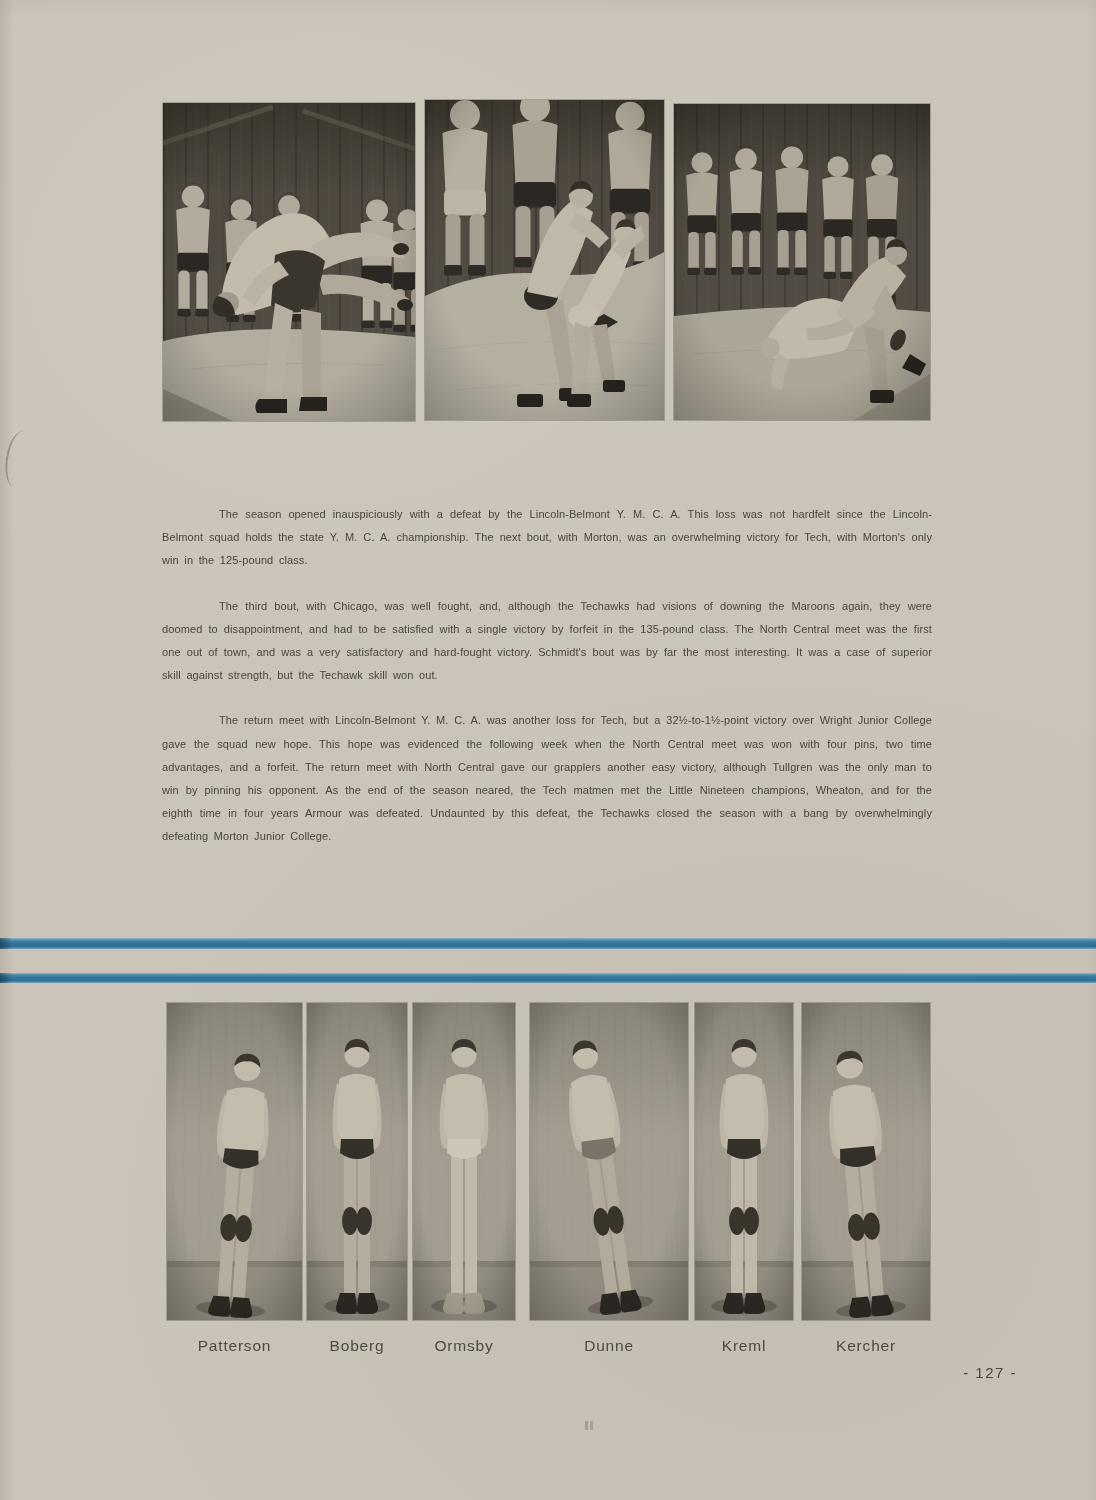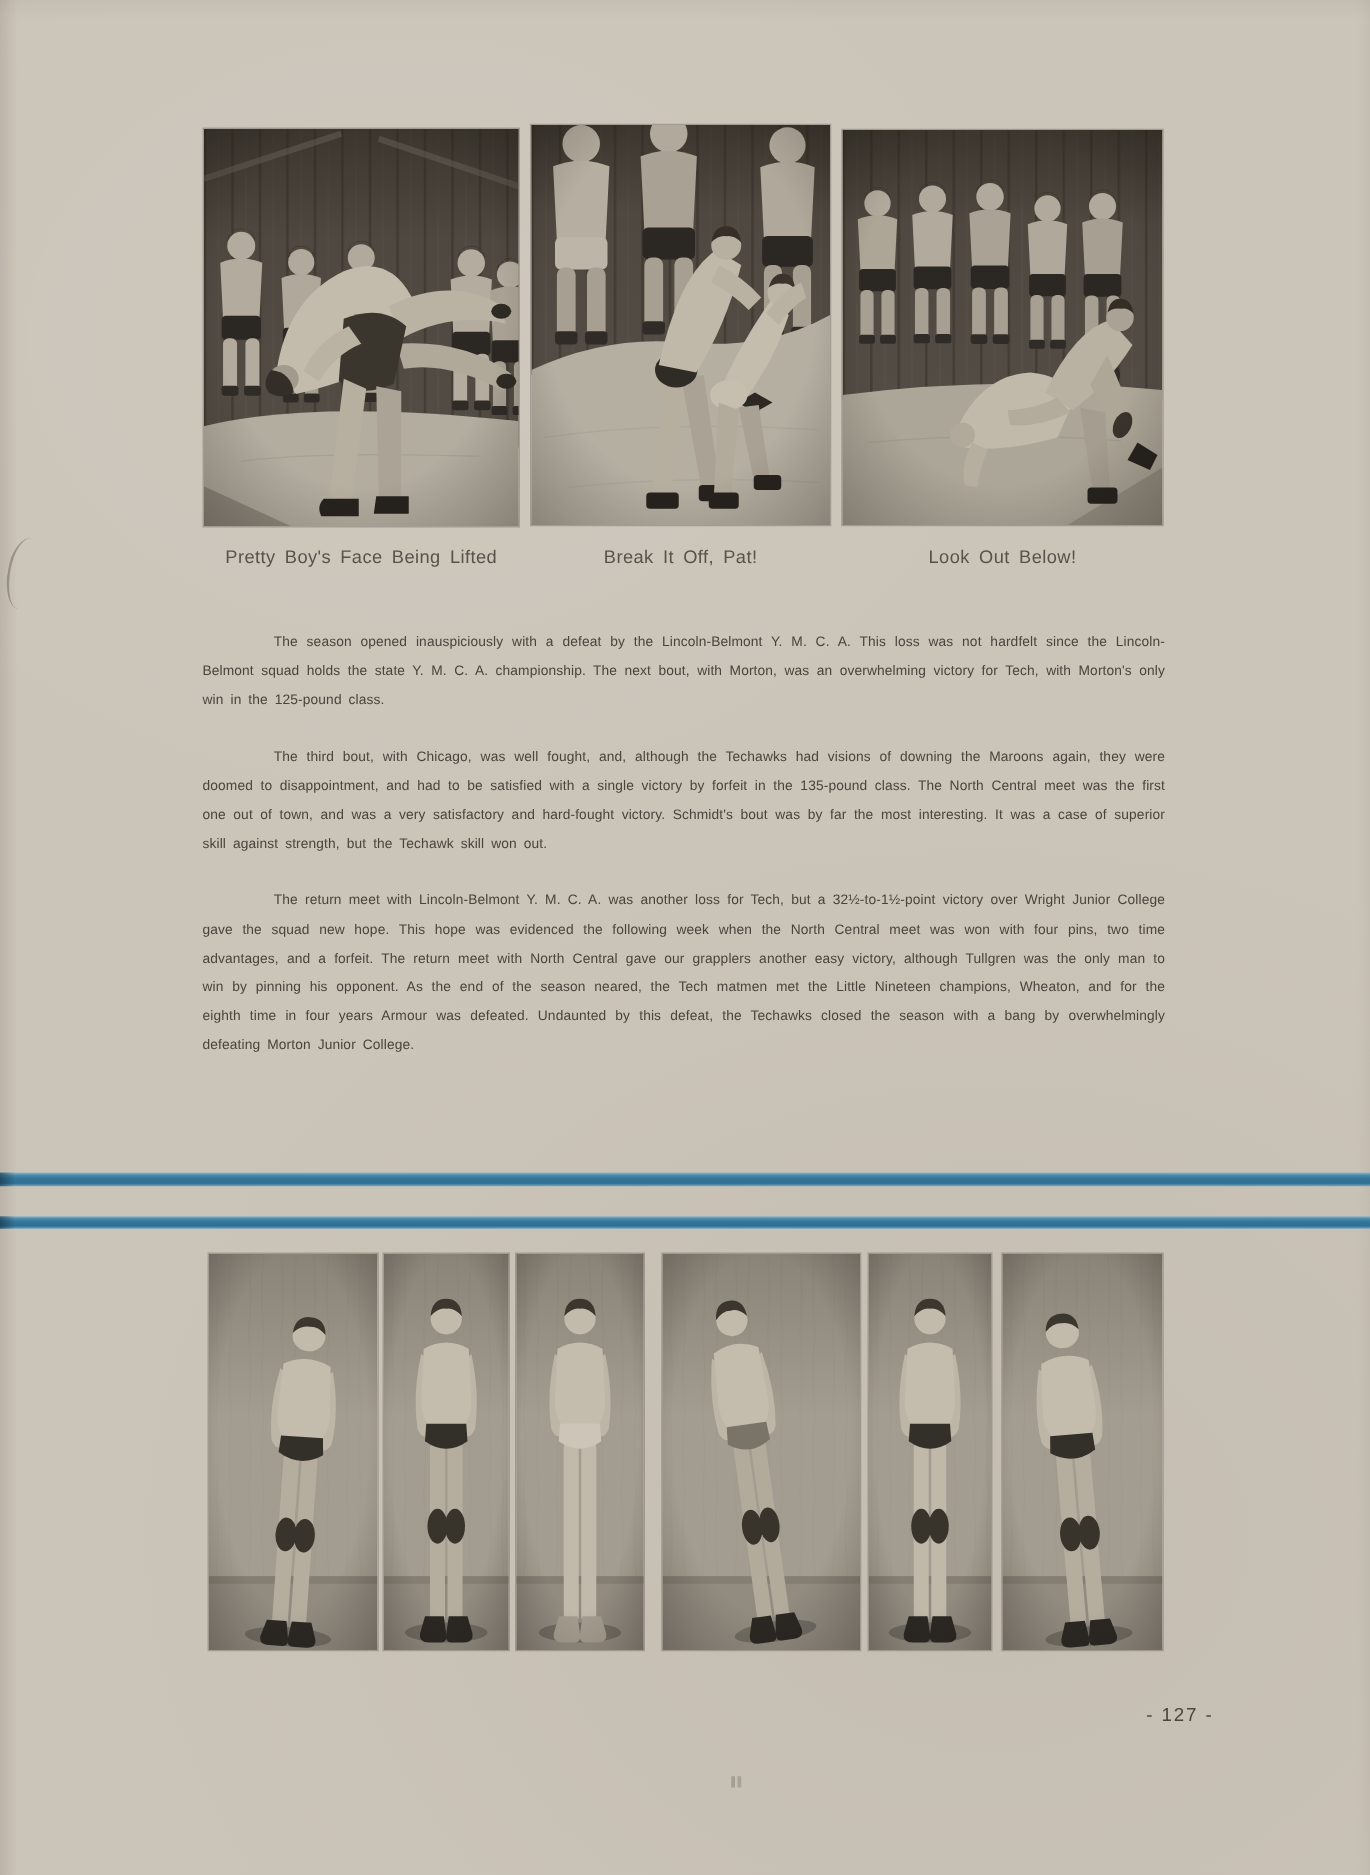--- a/index.html
+++ b/index.html
@@ -56,21 +56,21 @@
   .po-kercher .fig use{transform:translateY(5px) rotate(-5deg) scale(1.06,.97);}
   .po-ormsby{--shorts:#cdc6b8;--pads:rgba(0,0,0,0);--legs:#c1baab;--boots:#a59e90;}
   .po-dunne{--shorts:#7a7468;--legs:#b2ab9c;}
   .po-kreml{--legs:#c0b9aa;}
   
   .names-row{position:absolute;left:167px;top:1337px;display:flex;color:#4e4942;
     font-size:15.5px;letter-spacing:.8px;}
   .pname{text-align:center;}
   .n1{width:135px;} .n2{width:100px;margin-left:5px;} .n3{width:102px;margin-left:6px;}
   .n4{width:158px;margin-left:15px;} .n5{width:98px;margin-left:7px;} .n6{width:128px;margin-left:9px;}
-  .page-number{position:absolute;left:917px;top:1364px;width:100px;text-align:left;
+  .page-number{position:absolute;left:917px;top:1364px;width:100px;text-align:right;
     font-size:15px;letter-spacing:1.5px;color:#4b463e;}
   .defs-holder{position:absolute;width:0;height:0;overflow:hidden;}
 </style>
 </head>
 <body>
 
 <div class="defs-holder">
 <svg width="0" height="0">
   <defs>
     <pattern id="planks" width="22" height="44" patternUnits="userSpaceOnUse">
@@ -222,25 +222,20 @@
           <path d="M190,222 L200,288 h14 L210,226 Z" fill="#a59e90"></path>
           <ellipse cx="224" cy="236" rx="7" ry="11" fill="#38342c" transform="rotate(25 224 236)"></ellipse>
           <path d="M236,250 l16,10 -6,12 -18,-8 Z" fill="#26231e"></path>
           <rect x="196" y="286" width="24" height="13" rx="3" fill="#26231e"></rect>
         </g>
         <rect width="256" height="316" fill="url(#photoVig)"></rect>
       </svg>
     </figure>
   </div>
 
-  <div class="caption-row">
-    <div class="cap c1">Pretty Boy's Face Being Lifted</div>
-    <div class="cap c2">Break It Off, Pat!</div>
-    <div class="cap c3">Look Out Below!</div>
-  </div>
 
   <div class="text-block">
     <p>The season opened inauspiciously with a defeat by the Lincoln-Belmont Y. M. C. A. This loss was not hardfelt since the Lincoln-Belmont squad holds the state Y. M. C. A. championship. The next bout, with Morton, was an overwhelming victory for Tech, with Morton's only win in the 125-pound class.</p>
     <p>The third bout, with Chicago, was well fought, and, although the Techawks had visions of downing the Maroons again, they were doomed to disappointment, and had to be satisfied with a single victory by forfeit in the 135-pound class. The North Central meet was the first one out of town, and was a very satisfactory and hard-fought victory. Schmidt's bout was by far the most interesting. It was a case of superior skill against strength, but the Techawk skill won out.</p>
     <p>The return meet with Lincoln-Belmont Y. M. C. A. was another loss for Tech, but a 32½-to-1½-point victory over Wright Junior College gave the squad new hope. This hope was evidenced the following week when the North Central meet was won with four pins, two time advantages, and a forfeit. The return meet with North Central gave our grapplers another easy victory, although Tullgren was the only man to win by pinning his opponent. As the end of the season neared, the Tech matmen met the Little Nineteen champions, Wheaton, and for the eighth time in four years Armour was defeated. Undaunted by this defeat, the Techawks closed the season with a bang by overwhelmingly defeating Morton Junior College.</p>
   </div>
 
   <div class="stripe s1"></div>
   <div class="stripe s2"></div>
 
@@ -312,15 +307,23 @@
         <rect y="258" width="128" height="59" fill="#918b80"></rect>
         <rect y="258" width="128" height="6" fill="#847e73"></rect>
         <g class="fig" transform="translate(14,0)">
             <use href="#wrestler"></use>
           </g>
         <rect width="128" height="317" fill="url(#photoVig)"></rect>
       </svg>
     </figure>
   </div>
 
+  <div class="names-row">
+    <div class="pname n1">Patterson</div>
+    <div class="pname n2">Boberg</div>
+    <div class="pname n3">Ormsby</div>
+    <div class="pname n4">Dunne</div>
+    <div class="pname n5">Kreml</div>
+    <div class="pname n6">Kercher</div>
+  </div>
 
   <div class="page-number">- 127 -</div>
 </div>
 
 </body></html>

